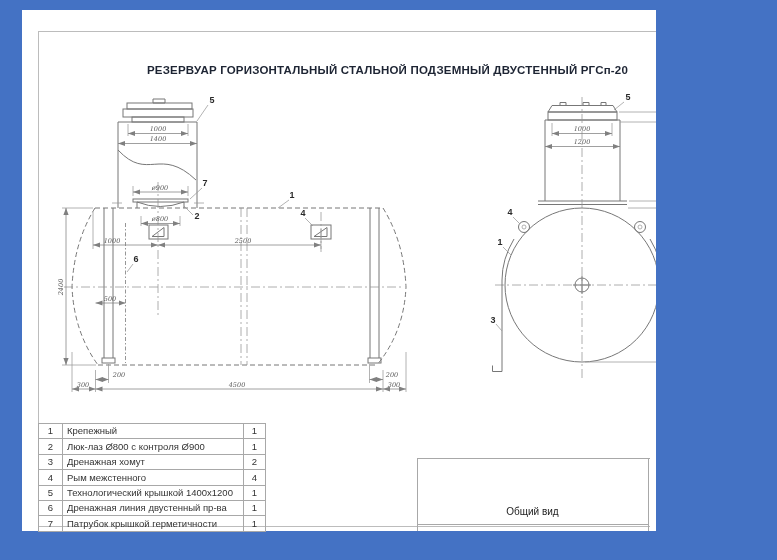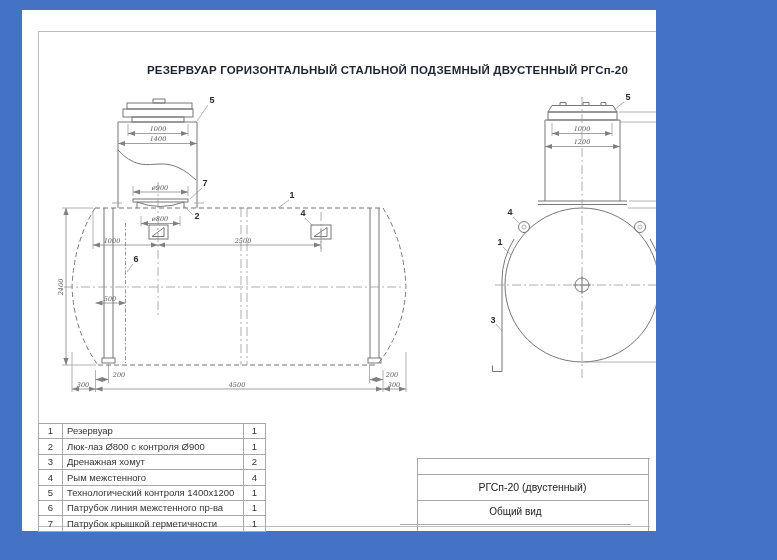--- a/index.html
+++ b/index.html
@@ -18,21 +18,21 @@
   .dim{font:italic 6.5px "DejaVu Serif",serif;fill:#5a5a5a;text-anchor:middle;}
   .lbl{font:bold 9px "Liberation Sans",sans-serif;fill:#2a2a2a;text-anchor:middle;}
   .parts-table{position:absolute;left:38px;top:423px;border-collapse:collapse;table-layout:fixed;width:227px;}
   .parts-table td{border:1px solid #a8a8a8;font-size:9.5px;color:#333;height:14.4px;
                   padding:0 4px;line-height:1;white-space:nowrap;overflow:hidden;}
   .parts-table td.c{text-align:center;padding:0;}
   .tb-line-top{position:absolute;left:417px;top:458px;width:318px;height:0;border-top:1px solid #a8a8a8;}
   .tb-vl{position:absolute;top:458px;height:73px;width:0;border-left:1px solid #a8a8a8;}
   .tb-row1{position:absolute;left:417px;top:474px;width:231px;height:25px;border-top:1px solid #a8a8a8;
            border-bottom:1px solid #a8a8a8;text-align:center;line-height:25px;font-size:10.5px;color:#222;}
-  .tb-row2{position:absolute;left:400px;top:500px;width:231px;height:24px;border-bottom:1px solid #a8a8a8;
+  .tb-row2{position:absolute;left:417px;top:500px;width:231px;height:24px;border-bottom:1px solid #a8a8a8;
            text-align:center;line-height:24px;font-size:10px;color:#222;}
   .logo-box{position:absolute;left:650px;top:458px;width:95px;height:73px;background:#fff;text-align:center;}
   .logo-name{font-size:17px;font-weight:bold;color:#7f1d1d;letter-spacing:3px;line-height:1.05;
              font-family:"Liberation Sans",sans-serif;}
   .logo-sub{font-size:4px;color:#2f62b5;letter-spacing:.2px;line-height:1.4;}
 </style>
 </head>
 <body>
 
 <div class="canvas">
@@ -223,60 +223,59 @@
 
   <table class="parts-table">
     <colgroup>
         <col style="width:24px">
         <col style="width:181px">
         <col style="width:22px">
       </colgroup>
     <tbody>
       <tr>
         <td class="c">1</td>
-        <td>Резервуар</td>
+        <td>Крепежный</td>
         <td class="c">1</td>
       </tr>
       <tr>
         <td class="c">2</td>
         <td>Люк-лаз Ø800 с контроля Ø900</td>
         <td class="c">1</td>
       </tr>
       <tr>
         <td class="c">3</td>
         <td>Дренажная хомут</td>
         <td class="c">2</td>
       </tr>
       <tr>
         <td class="c">4</td>
         <td>Рым межстенного</td>
         <td class="c">4</td>
       </tr>
       <tr>
         <td class="c">5</td>
-        <td>Технологический контроля 1400х1200</td>
+        <td>Технологический крышкой 1400х1200</td>
         <td class="c">1</td>
       </tr>
       <tr>
         <td class="c">6</td>
-        <td>Патрубок линия межстенного пр-ва</td>
+        <td>Дренажная линия двустенный пр-ва</td>
         <td class="c">1</td>
       </tr>
       <tr>
         <td class="c">7</td>
         <td>Патрубок крышкой герметичности</td>
         <td class="c">1</td>
       </tr>
     </tbody>
   </table>
 
   <div class="tb-line-top"></div>
   <div class="tb-vl" style="left:417px;"></div>
   <div class="tb-vl" style="left:648px;"></div>
-  <div class="tb-row1">РГСп-20 (двустенный)</div>
   <div class="tb-row2">Общий вид</div>
 
   <div class="logo-box">
     <svg width="34" height="26" viewBox="0 0 34 26" style="margin-top:3px;">
       <rect x="24" y="0" width="5" height="24" fill="#3a6fc0"></rect>
       <path d="M4,24 V12 L10,8 V12 L16,8 V12 L22,8 V24 Z" fill="#3a6fc0"></path>
       <g fill="#ffffff">
         <rect x="6.5" y="14" width="2.5" height="2.5"></rect>
         <rect x="10.5" y="14" width="2.5" height="2.5"></rect>
         <rect x="14.5" y="14" width="2.5" height="2.5"></rect>

